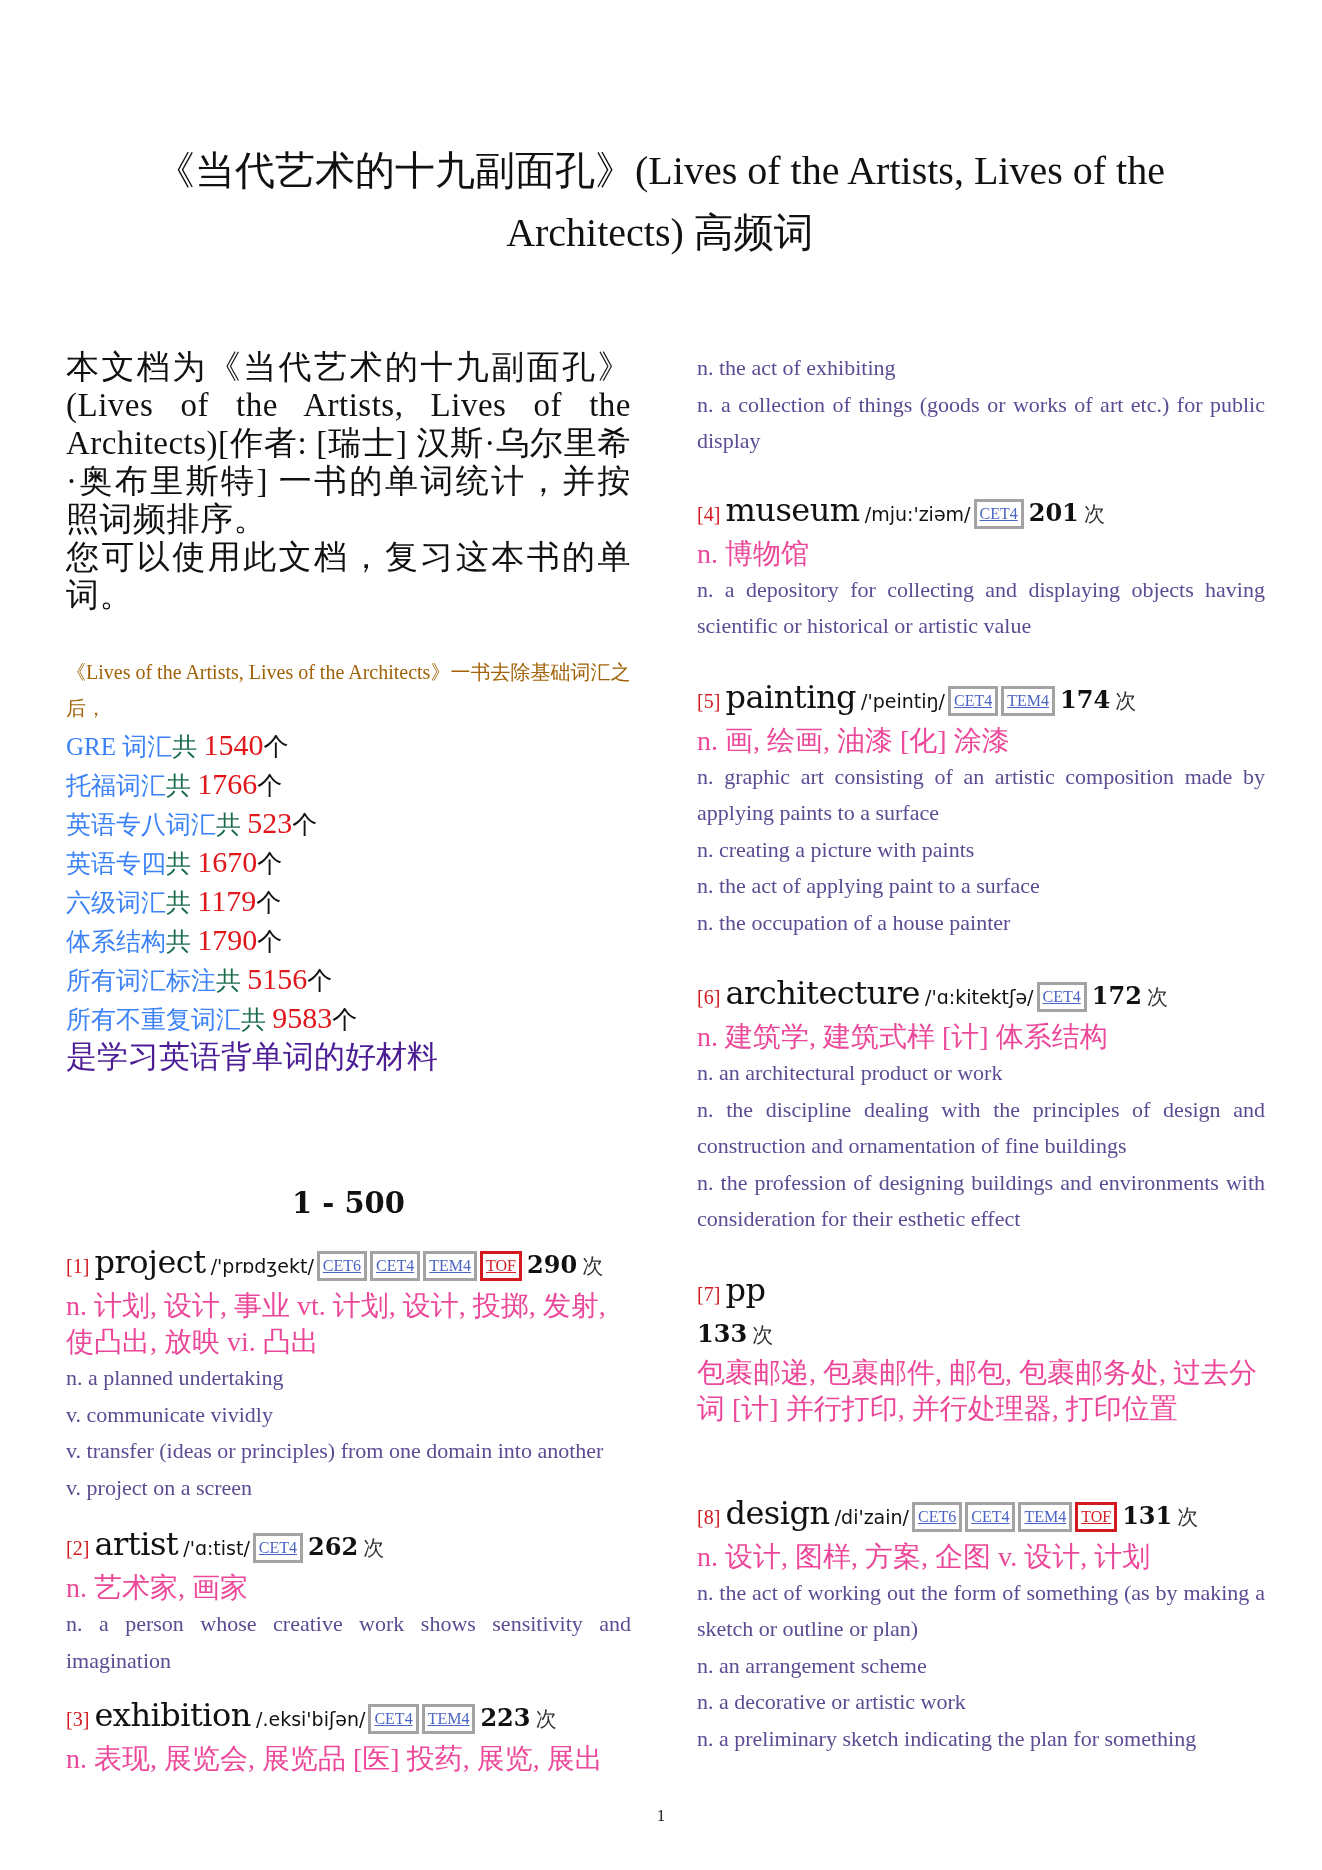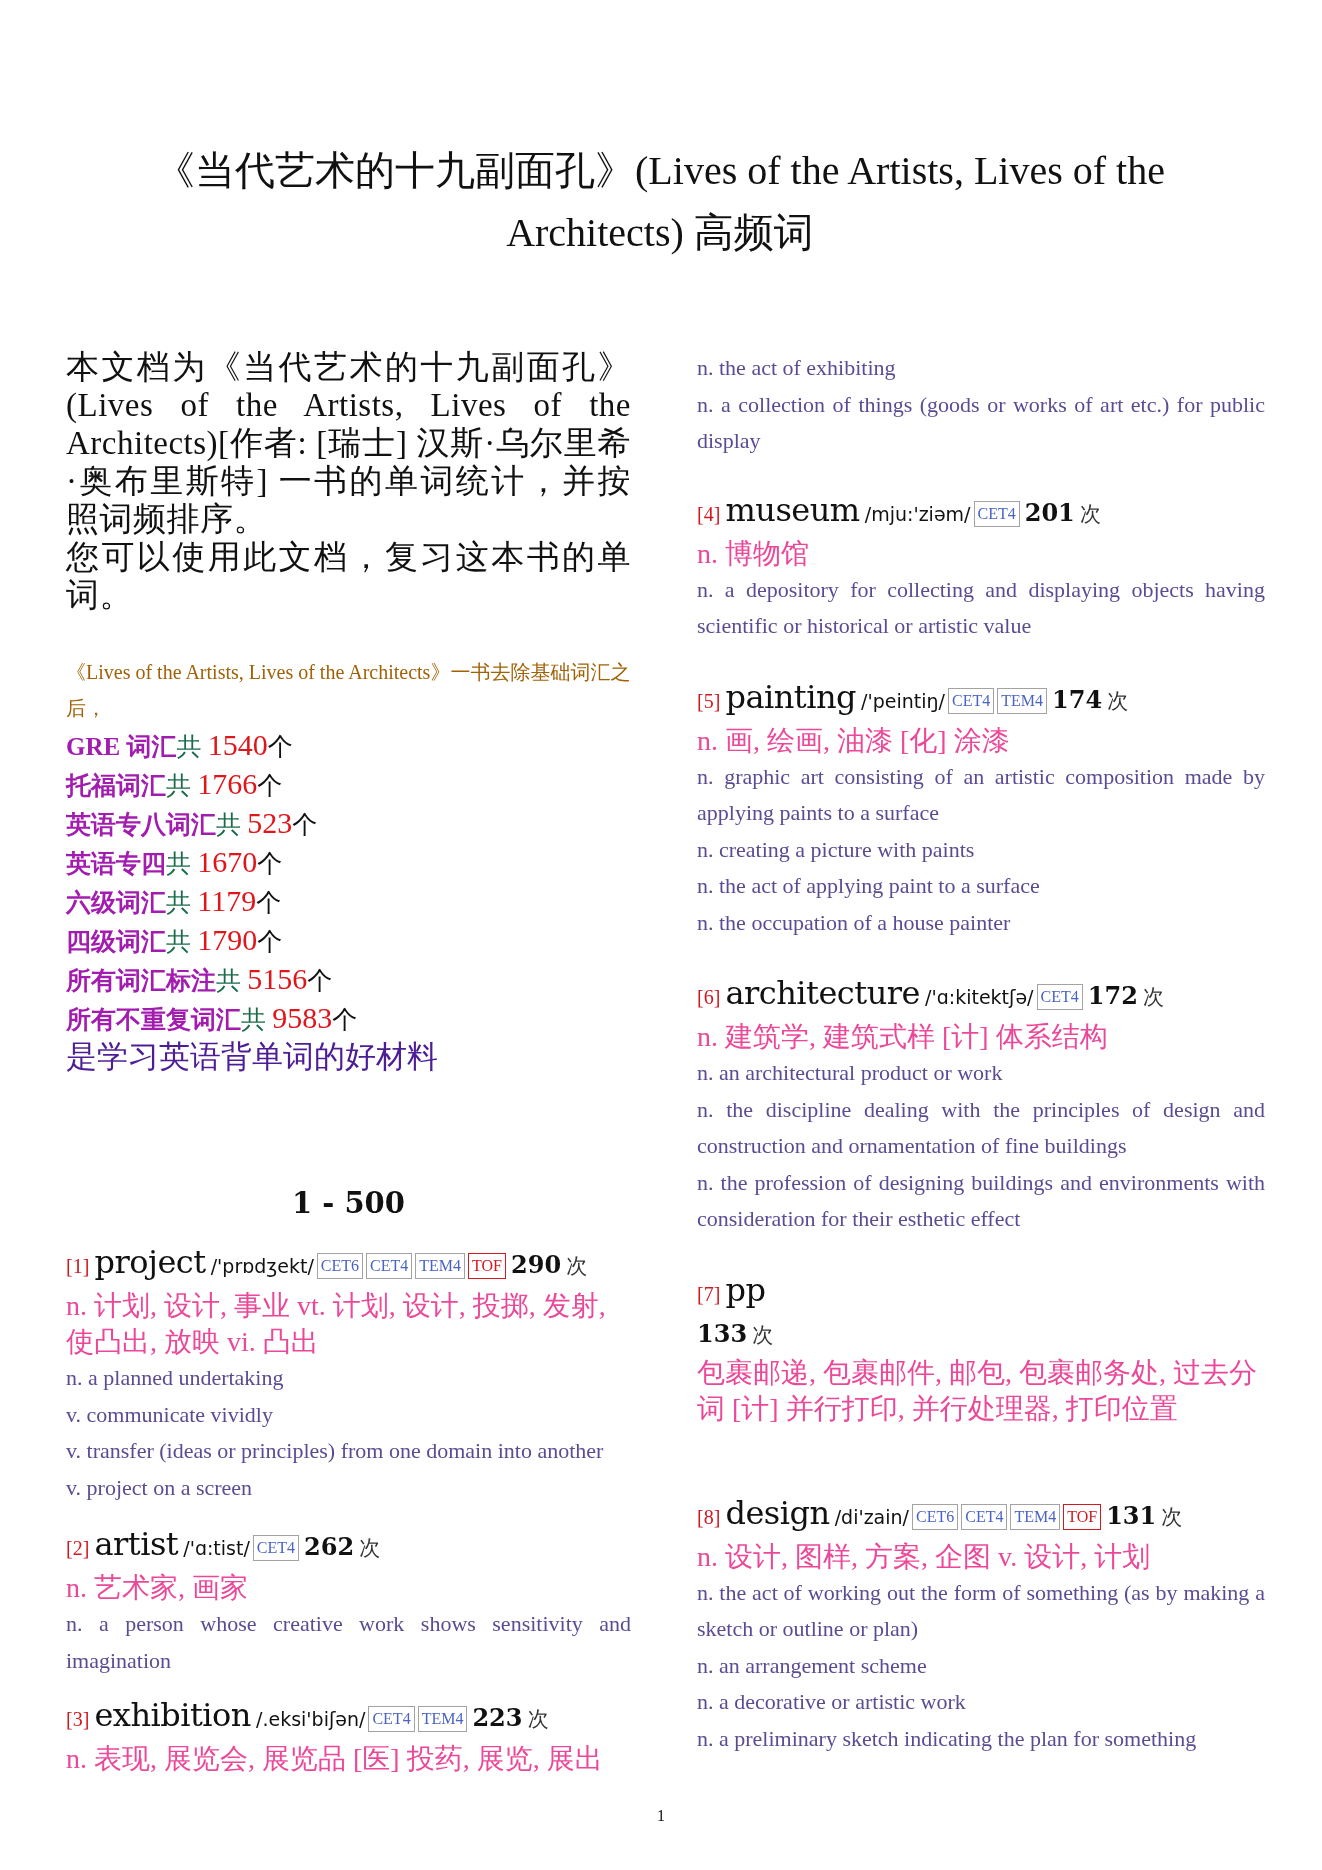--- a/index.html
+++ b/index.html
@@ -17,40 +17,40 @@
   .col-right { position: absolute; left: 697px; top: 350px; width: 568px; }
 
   .intro {
     font-family: "Liberation Serif", serif; font-size: 33px; line-height: 38px;
     text-align: justify; text-align-last: left; margin: 0; letter-spacing: 0.5px;
   }
   .intro p { margin: 0; }
   .stats { margin-top: 40px; font-family: "Liberation Serif", serif; font-size: 25px; line-height: 36px; }
   .stats .lead { font-size: 20px; line-height: 36px; color: #a16207; }
   .stat-row { font-size: 25px; line-height: 37px; }
-  .stat-row .lbl { color: #a21caf; font-weight: bold; }
+  .stat-row .lbl { color: #3b82f6; font-weight: normal; }
   .stat-row .gong { color: #1a6b4a; font-weight: normal; }
   .stat-row .num { color: #e0161b; font-size: 30px; }
   .stat-row .ge { color: #111; }
   .closing { font-size: 31px; line-height: 38px; color: #4c1d95; }
 
   .section-heading {
     text-align: center; font-family: "DejaVu Serif", serif; font-weight: bold;
     font-size: 29px; margin-top: 110px; margin-bottom: 22px; color: #111;
   }
 
   .entry { margin-bottom: 22px; }
   .head-line { font-size: 16px; line-height: 40px; white-space: nowrap; }
   .idx { color: #d1191f; font-family: "Liberation Serif", serif; font-size: 20px; }
   .word { font-family: "DejaVu Serif", serif; font-weight: normal; font-size: 32px; color: #111; letter-spacing: -0.5px; }
   .phon { font-family: "DejaVu Sans", sans-serif; font-size: 19px; color: #111; }
   .tag {
-    display: inline-block; border: 1px solid #a3a3a3; color: #4a63c4;
+    display: inline-block; border: 3px solid #a3a3a3; color: #4a63c4;
     font-family: "Liberation Serif", serif; font-size: 16px;
-    padding: 0 3px; line-height: 24px; margin-left: 3px; vertical-align: 2px;
+    padding: 0 3px; line-height: 24px; margin-left: 3px; vertical-align: 2px; text-decoration: underline;
   }
   .tag.red { border-color: #d1191f; color: #d1191f; }
   .count { font-family: "DejaVu Serif", serif; font-weight: bold; font-size: 24px; color: #111; margin-left: 5px; }
   .ci { font-family: "Liberation Serif", serif; font-size: 21px; color: #333; }
   .cn { color: #ec4899; font-family: "Liberation Serif", serif; font-size: 28px; line-height: 36px; }
   .en { color: #5c4b93; font-family: "Liberation Serif", serif; font-size: 22px; line-height: 36.5px; text-align: justify; }
   .count-line { line-height: 36px; }
   .page-num { position: absolute; top: 1807px; left: 0; width: 1322px; text-align: center; font-family: "Liberation Serif", serif; font-size: 16px; }
 </style>
 </head>
@@ -68,21 +68,21 @@
   </div>
 
   <div class="stats">
     <div class="lead">《Lives of the Artists, Lives of the Architects》一书去除基础词汇之后，</div>
     <div id="stat-rows">
         <div class="stat-row"><span class="lbl">GRE 词汇</span><span class="gong">共 </span><span class="num">1540</span><span class="ge">个</span></div>
         <div class="stat-row"><span class="lbl">托福词汇</span><span class="gong">共 </span><span class="num">1766</span><span class="ge">个</span></div>
         <div class="stat-row"><span class="lbl">英语专八词汇</span><span class="gong">共 </span><span class="num">523</span><span class="ge">个</span></div>
         <div class="stat-row"><span class="lbl">英语专四</span><span class="gong">共 </span><span class="num">1670</span><span class="ge">个</span></div>
         <div class="stat-row"><span class="lbl">六级词汇</span><span class="gong">共 </span><span class="num">1179</span><span class="ge">个</span></div>
-        <div class="stat-row"><span class="lbl">四级词汇</span><span class="gong">共 </span><span class="num">1790</span><span class="ge">个</span></div>
+        <div class="stat-row"><span class="lbl">体系结构</span><span class="gong">共 </span><span class="num">1790</span><span class="ge">个</span></div>
         <div class="stat-row"><span class="lbl">所有词汇标注</span><span class="gong">共 </span><span class="num">5156</span><span class="ge">个</span></div>
         <div class="stat-row"><span class="lbl">所有不重复词汇</span><span class="gong">共 </span><span class="num">9583</span><span class="ge">个</span></div>
       </div>
     <div class="closing">是学习英语背单词的好材料</div>
   </div>
 
   <div class="section-heading">1 - 500</div>
 
   <div id="entries-left">
       <div class="entry" style="margin-bottom: 18px;">

